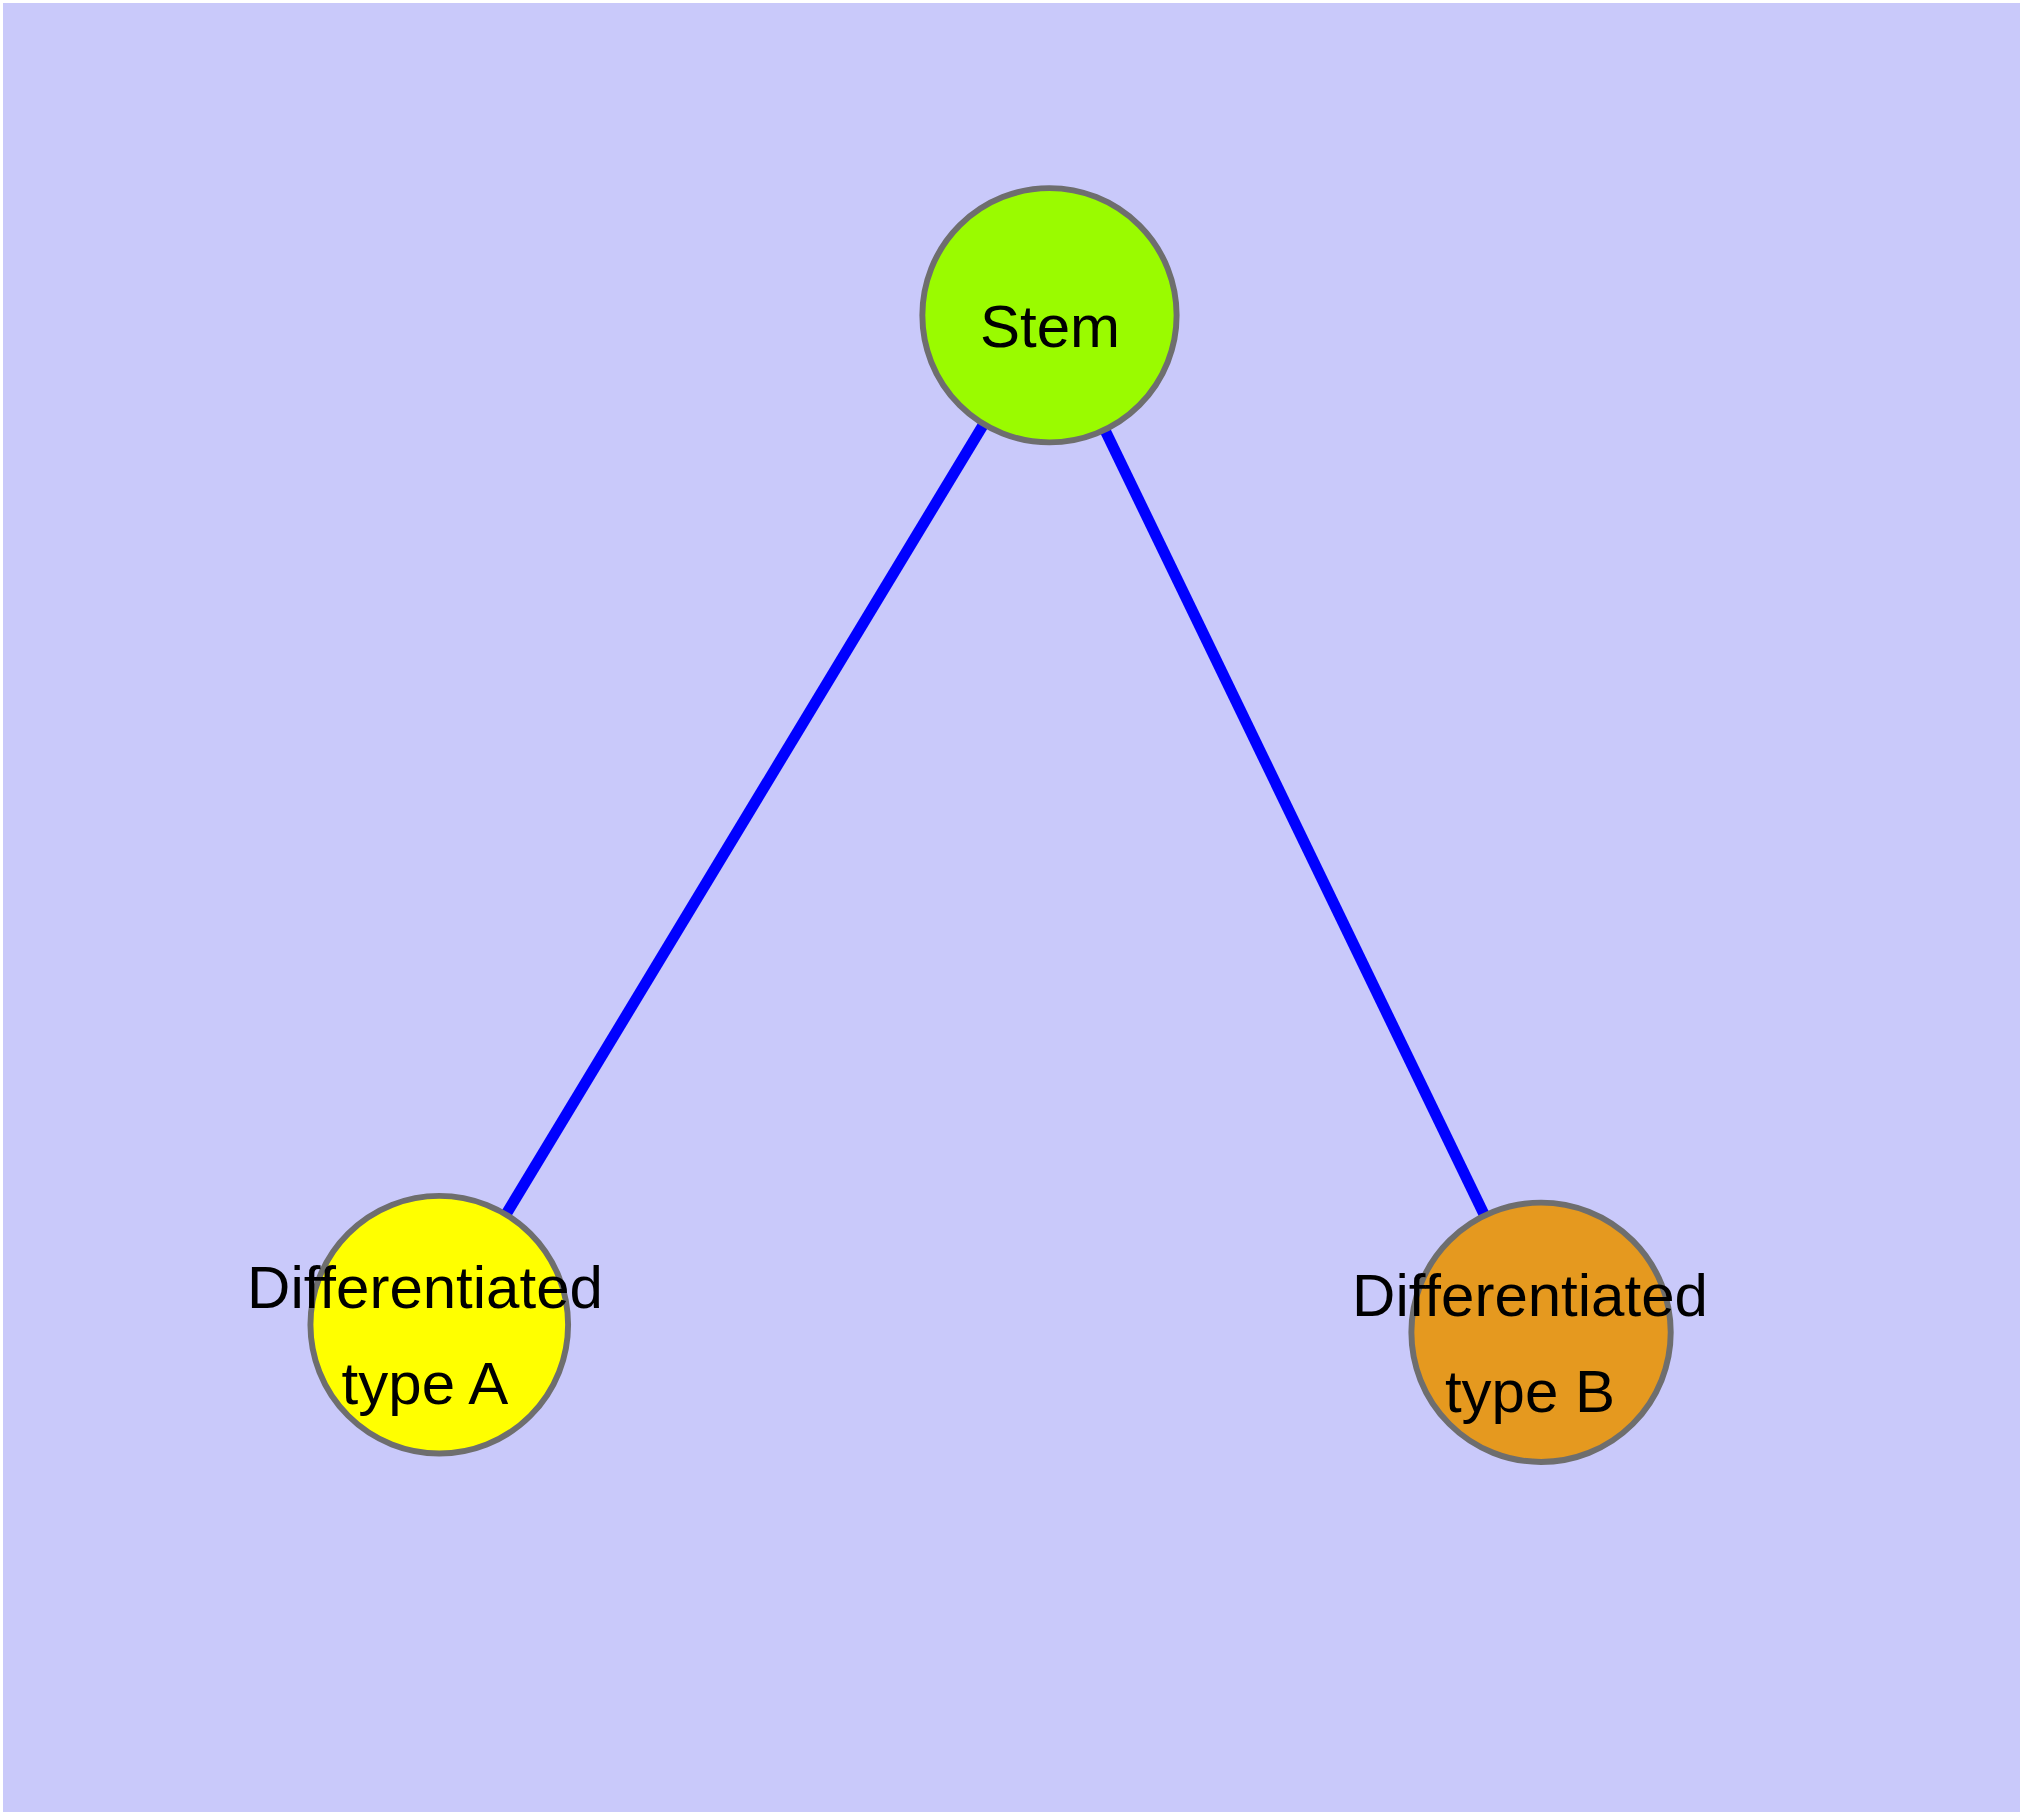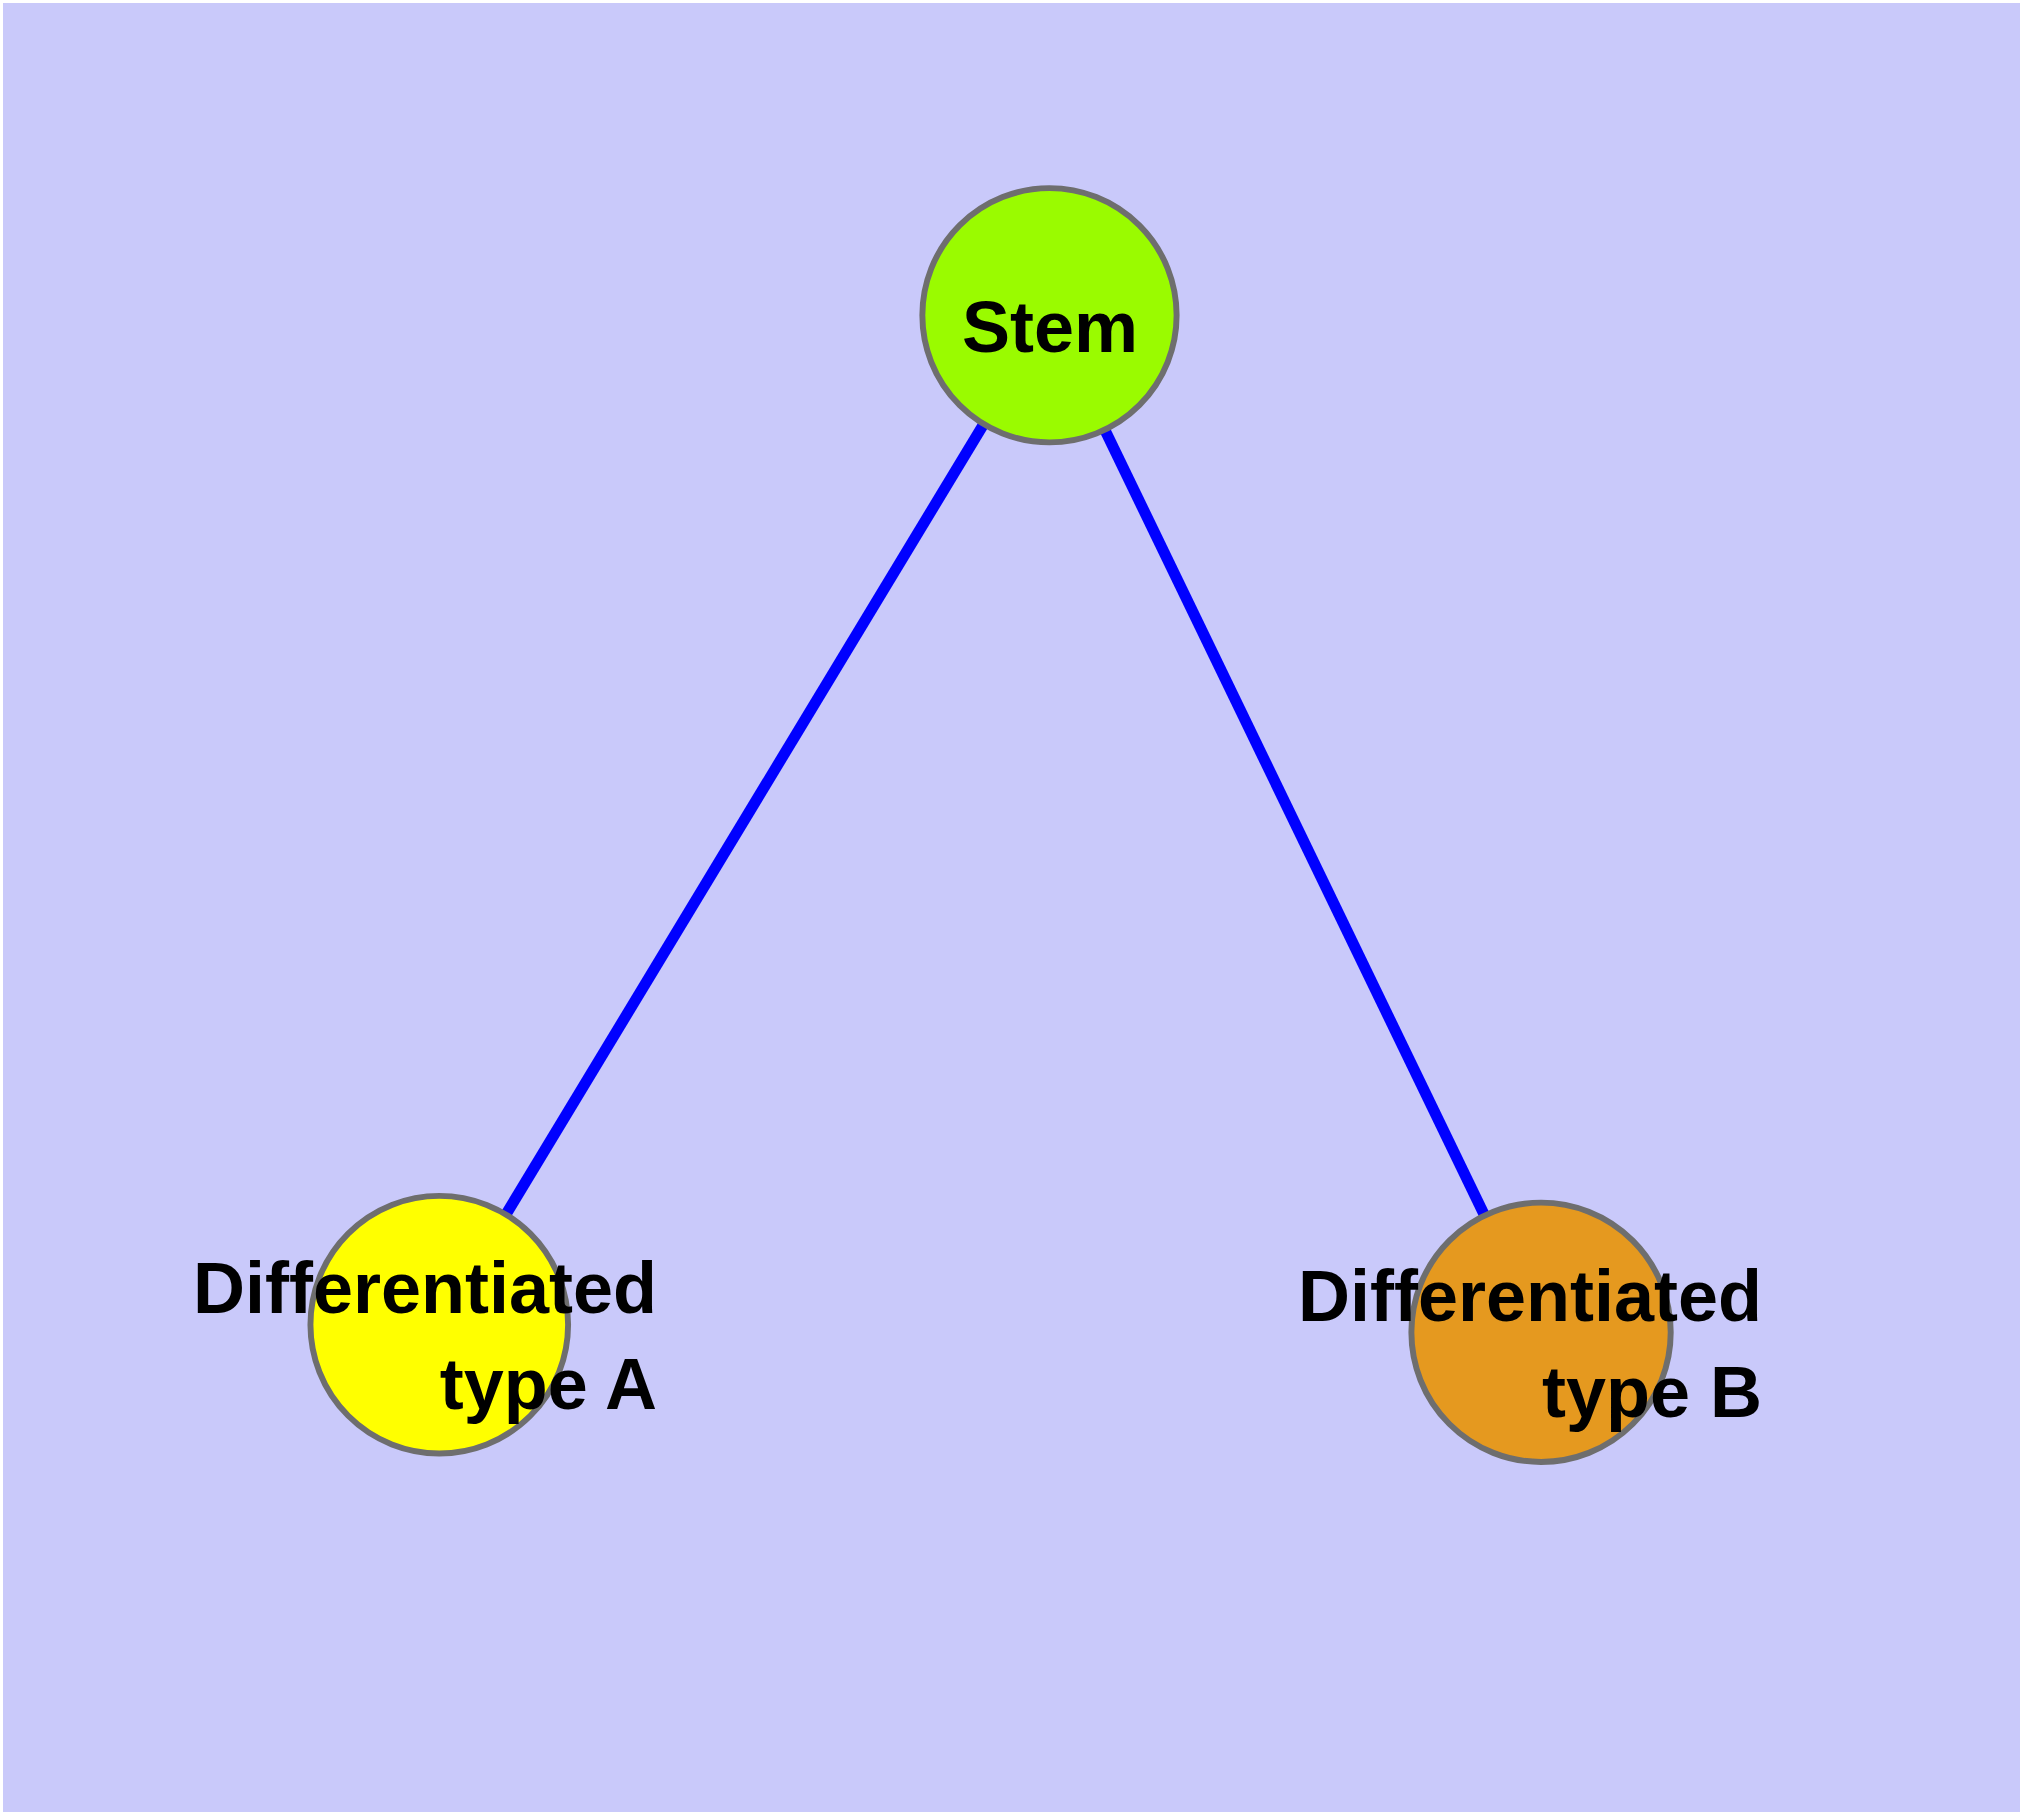--- a/index.html
+++ b/index.html
@@ -38,25 +38,25 @@
     stroke-width: 13px;
     fill: none;
   }
   .node-circle {
     stroke: var(--node-border);
     stroke-width: 7px;
   }
   .label {
     position: absolute;
     transform: translate(-50%, -50%);
-    font-weight: 700;
-    font-size: 72px;
+    font-weight: 400;
+    font-size: 60px;
     line-height: 96px;
     color: var(--label);
-    text-align: right;
+    text-align: center;
     white-space: pre-line;
     letter-spacing: 0;
   }
   .label-stem   { left: 1050px; top: 327px;  }
   .label-type-a { left: 425px;  top: 1336px; }
   .label-type-b { left: 1530px; top: 1344px; }
 </style>
 </head>
 <body>
 

